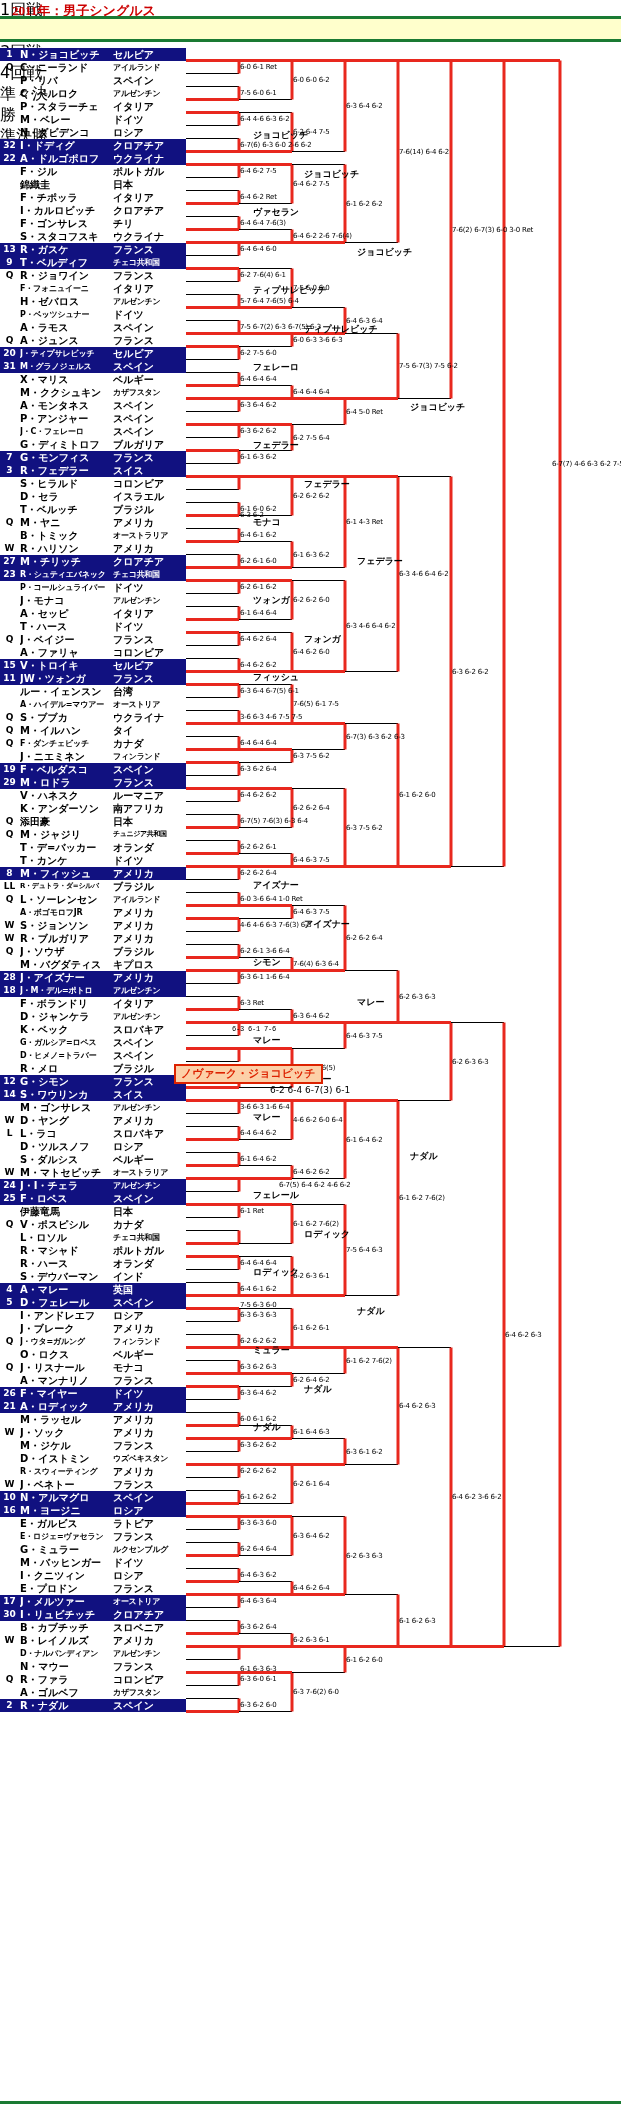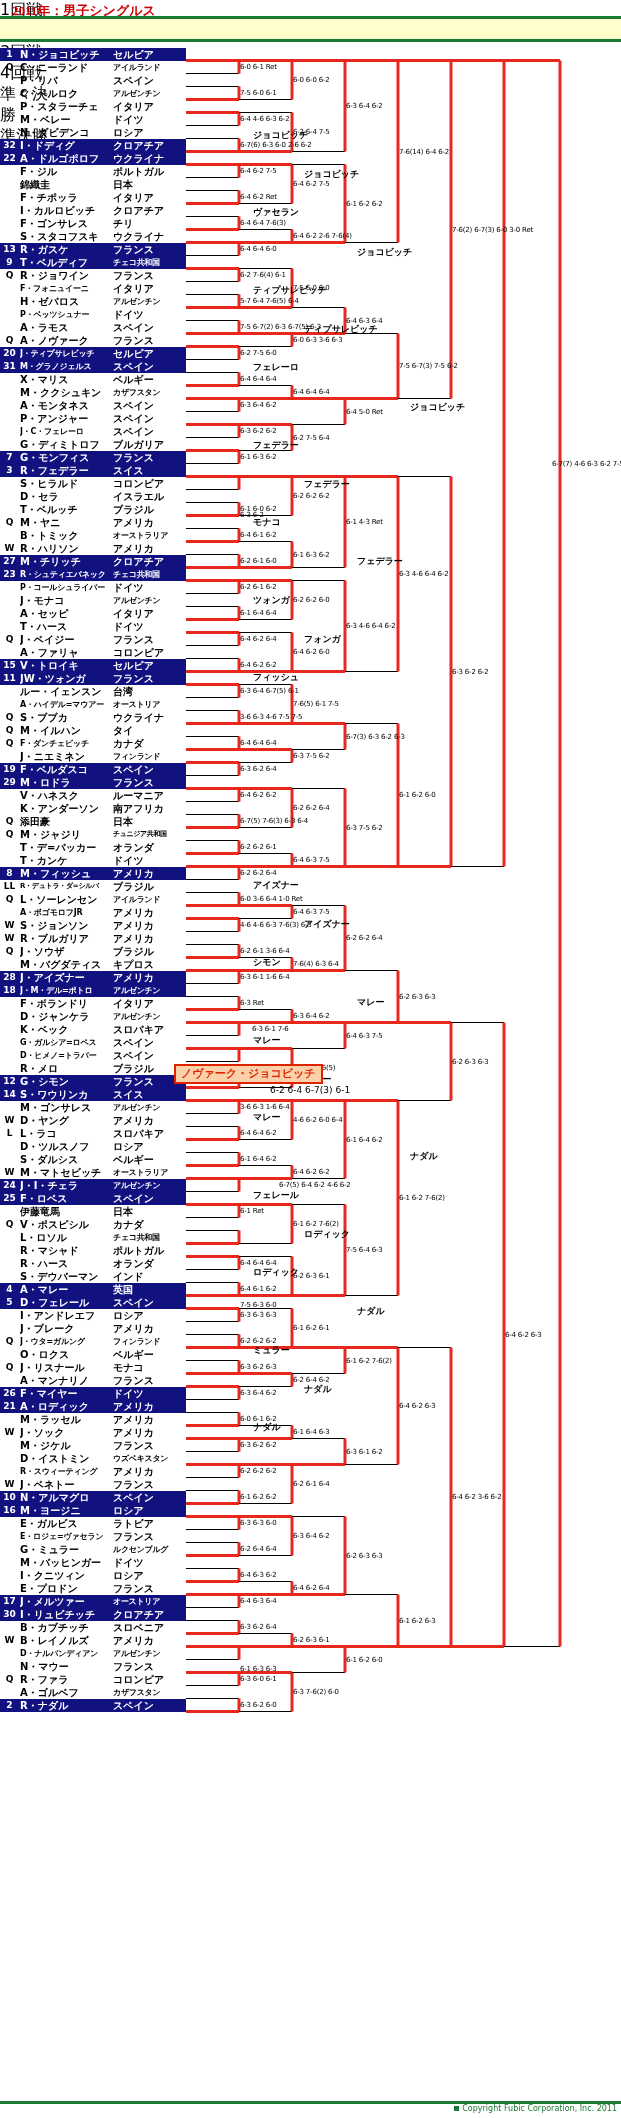--- a/index.html
+++ b/index.html
@@ -199,21 +199,21 @@
         <span class="nm sq">P・ベッツシュナー</span>
         <span class="ctry">ドイツ</span>
       </div>
       <div class="prow">
         <span class="seed"></span>
         <span class="nm">A・ラモス</span>
         <span class="ctry">スペイン</span>
       </div>
       <div class="prow">
         <span class="seed">Q</span>
-        <span class="nm">A・ノヴァーク</span>
+        <span class="nm">A・ジュンス</span>
         <span class="ctry">フランス</span>
       </div>
       <div class="prow seeded">
         <span class="seed">20</span>
         <span class="nm sq">J・ティプサレビッチ</span>
         <span class="ctry">セルビア</span>
       </div>
       <div class="prow seeded">
         <span class="seed">31</span>
         <span class="nm sq">M・グラノジェルス</span>
@@ -1151,21 +1151,21 @@
       <div class="score" style="left: 240px; top: 765px;">6-3 6-2 6-4</div>
       <div class="score" style="left: 240px; top: 791px;">6-4 6-2 6-2</div>
       <div class="score" style="left: 240px; top: 817px;">6-7(5) 7-6(3) 6-3 6-4</div>
       <div class="score" style="left: 240px; top: 843px;">6-2 6-2 6-1</div>
       <div class="score" style="left: 240px; top: 869px;">6-2 6-2 6-4</div>
       <div class="score" style="left: 240px; top: 895px;">6-0 3-6 6-4 1-0 Ret</div>
       <div class="score" style="left: 240px; top: 921px;">4-6 4-6 6-3 7-6(3) 6-3</div>
       <div class="score" style="left: 240px; top: 947px;">6-2 6-1 3-6 6-4</div>
       <div class="score" style="left: 240px; top: 973px;">6-3 6-1 1-6 6-4</div>
       <div class="score" style="left: 240px; top: 999px;">6-3 Ret</div>
-      <div class="score" style="left: 252px; top: 1025px;">6-3 6-1 7-6</div>
+      <div class="score" style="left: 232px; top: 1025px; font-family: Liberation Mono, monospace;">6-3 6-1 7-6</div>
       <div class="score" style="left: 240px; top: 1074px;">6-3 6-1 6-1 7-6(8)</div>
       <div class="score" style="left: 240px; top: 1077px;">6-1 6-2 6-2</div>
       <div class="score" style="left: 240px; top: 1103px;">3-6 6-3 1-6 6-4</div>
       <div class="score" style="left: 240px; top: 1129px;">6-4 6-4 6-2</div>
       <div class="score" style="left: 240px; top: 1155px;">6-1 6-4 6-2</div>
       <div class="score" style="left: 240px; top: 1181px; padding-left: 39px;">6-7(5) 6-4 6-2 4-6 6-2</div>
       <div class="score" style="left: 240px; top: 1207px;">6-1 Ret</div>
       <div class="score" style="left: 240px; top: 1301px;">7-5 6-3 6-0</div>
       <div class="score" style="left: 240px; top: 1259px;">6-4 6-4 6-4</div>
       <div class="score" style="left: 240px; top: 1285px;">6-4 6-1 6-2</div>
@@ -1276,23 +1276,20 @@
       <div class="wname" style="left: 357px; top: 997px;">マレー</div>
       <div class="wname" style="left: 357px; top: 1306px;">ナダル</div>
       <div class="wname" style="left: 410px; top: 402px;">ジョコビッチ</div>
       <div class="wname" style="left: 410px; top: 1151px;">ナダル</div>
     </div>
 
   <div class="champ" style="left:174px;top:1064px;">ノヴァーク・ジョコビッチ</div>
   <div class="champscore" style="left:270px;top:1085px;">6-2 6-4 6-7(3) 6-1</div>
 
   <div class="rule-green" style="bottom:14px;"></div>
-  <div class="footer">
-    <span class="sq"></span><span class="txt">Copyright Fubic Corporation, Inc. 2011</span>
-  </div>
 
 <div class="lbl" style="left: 169px; top: 23px; width: 48px;">1回戦</div>
     <div class="lbl" style="left: 222px; top: 23px; width: 48px;">2回戦</div>
     <div class="lbl" style="left: 275px; top: 23px; width: 48px;">3回戦</div>
     <div class="lbl" style="left: 328px; top: 23px; width: 48px;">4回戦</div>
     <div class="lbl" style="left: 381px; top: 23px; width: 48px;">準々決勝</div>
     <div class="lbl" style="left: 436px; top: 23px; width: 48px;">準決勝</div>
     <div class="lbl" style="left: 488px; top: 23px; width: 48px;">決勝</div>
   </div>
 

